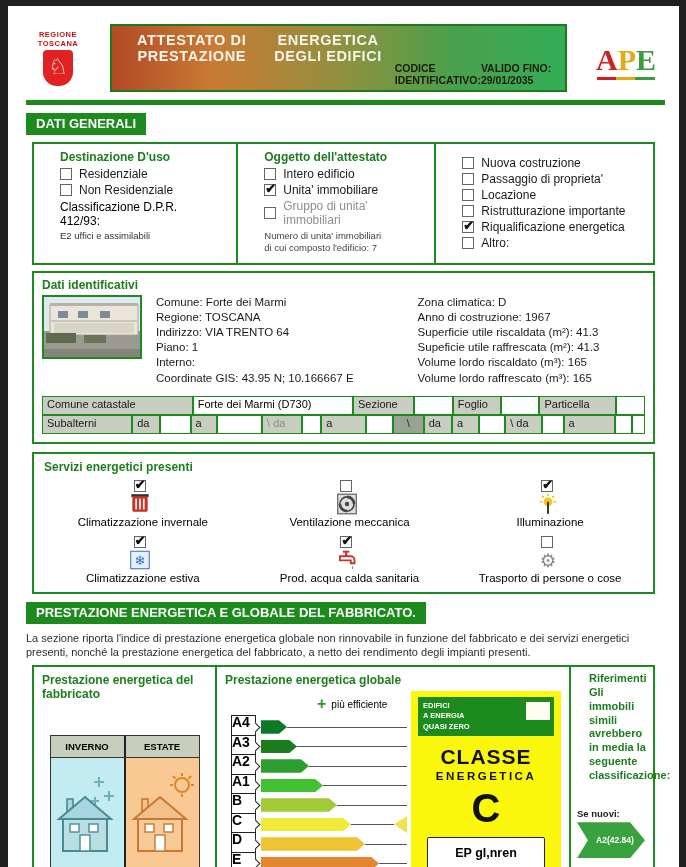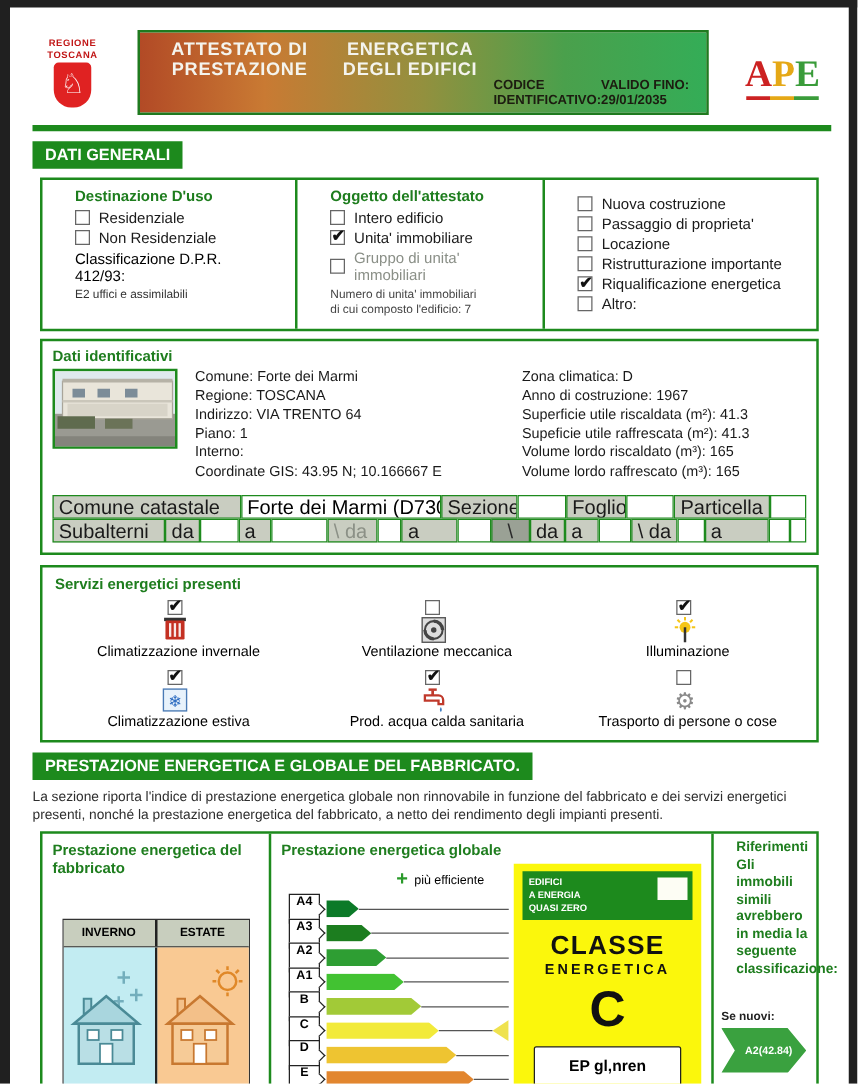--- a/index.html
+++ b/index.html
@@ -44,21 +44,21 @@
 
   
   .box2 { margin-top:6px; padding:5px 8px 8px; }
   .ident-flex { display:flex; margin-top:2px; }
   .photo { width:100px; height:64px; border:2px solid #1d8a1d; flex:none; overflow:hidden; }
   .ident-left { flex:1.15; padding-left:14px; }
   .ident-right { flex:1; }
   .ident-row { font-size:11.5px; color:#1a1a1a; line-height:1.32; }
   .cat-row { display:flex; margin-top:0; }
   .cat-row.first { margin-top:10px; }
-  .cat-cell { border:1.5px solid #1d8a1d; height:19px; font-size:16px; padding:1px 4px; overflow:hidden; white-space:nowrap; }
+  .cat-cell { border:1.5px solid #1d8a1d; height:19px; font-size:11px; padding:1px 4px; overflow:hidden; white-space:nowrap; }
   .cat-cell.head { background:#c9cdc1; color:#1a1a1a; }
   .cat-cell.head-muted { background:#c9cdc1; color:#8b9086; }
   .cat-cell.head-dark { background:#9aa195; color:#2a2a2a; text-align:center; }
   .cat-cell.value { background:#fff; }
 
   
   .box3 { margin-top:8px; padding:6px 10px 8px; }
   #servizi-grid { display:grid; grid-template-columns:33% 36% 31%; row-gap:8px; margin-top:6px; }
   .serv-item { display:flex; align-items:center;flex-direction:column; }
   .serv-item .checkbox { margin-right:6px; }
@@ -83,21 +83,21 @@
   .wt-summer { background:#f9c993; }
   .wt-faces { display:flex; border-top:1.5px solid #333; }
   .wt-faces > div { flex:1; display:flex; justify-content:center; gap:1px; padding:2px 0; }
   .wt-faces > div:first-child { border-right:2px solid #222; }
 
   .chart { display:flex; margin-top:4px; }
   .scale { flex:1; padding:2px 4px 0 6px; }
   .piu { margin:2px 0 4px 86px; font-size:10px; display:flex; align-items:center; }
   .piu .plus { color:#2a9a2a; font-size:16px; font-weight:bold; margin-right:5px; }
   .scale-row { display:flex; align-items:center; height:19.5px; }
-  .class-box { width:25px; height:24px; border:1.3px solid #222; font-size:10px; font-weight:bold; text-align:center; line-height:12px; flex:none; background:#fff; }
+  .class-box { width:25px; height:24px; border:1.3px solid #222; font-size:14px; font-weight:bold; line-height:12px; flex:none; background:#fff; }
   .class-tip { width:7px; height:7px; border-top:1.3px solid #222; border-right:1.3px solid #222; transform:rotate(45deg); margin-left:-4px; flex:none; background:#fff; }
   .class-bar { height:13.5px; margin-left:2px; flex:none; }
   .class-line { flex:1; border-top:1.4px solid #555; }
   .pointer { width:13px; height:17px; flex:none; background:#efe24e; clip-path:polygon(100% 0,0 50%,100% 100%); }
 
   .ypanel { width:150px; background:#fbf70c; padding:6px 7px; display:flex; flex-direction:column; align-items:center; }
   .nzeb { width:100%; background:#1d8a1d; color:#fff; font-size:7.5px; font-weight:bold; line-height:1.35; padding:4px 5px; position:relative; }
   .nzeb-white { position:absolute; right:4px; top:5px; width:24px; height:18px; background:#fdfdf4; }
   .classe1 { font-size:21px; font-weight:bold; letter-spacing:1px; margin-top:9px; color:#111; }
   .classe2 { font-size:11.5px; font-weight:bold; letter-spacing:2.5px; color:#111; margin-top:1px; }

